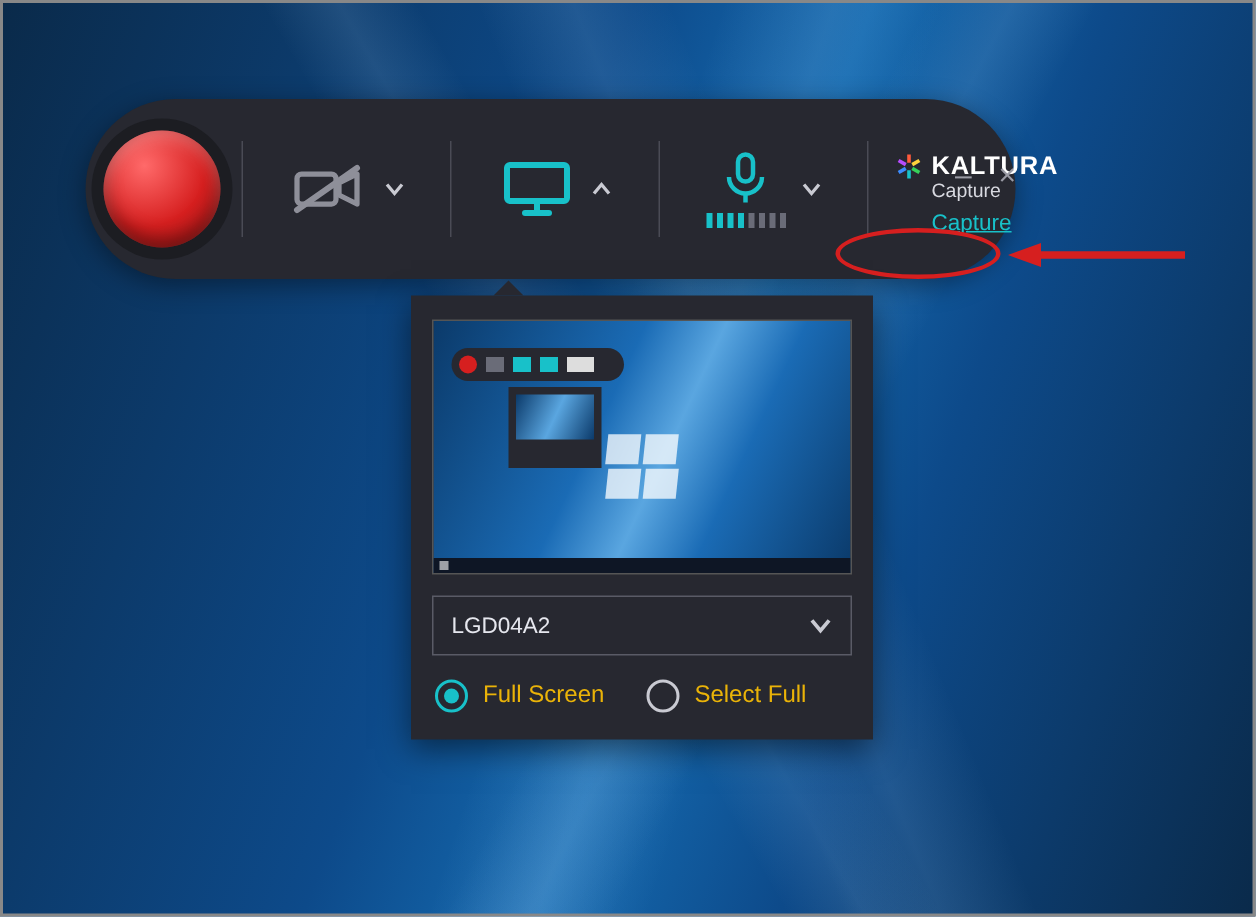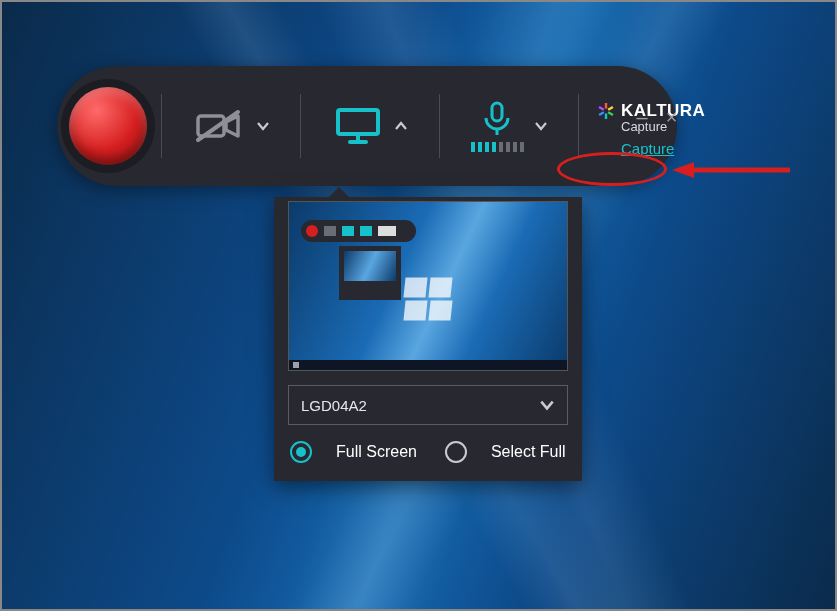--- a/index.html
+++ b/index.html
@@ -46,21 +46,21 @@
 
   .chevron { margin-left: 10px; }
 
   
   .panel {
     position: absolute;
     left: 272px; top: 195px;
     width: 308px;
     background: #272830;
     box-shadow: 0 6px 20px rgba(0,0,0,0.5);
-    padding: 4px 14px 18px 14px;
+    padding: 16px 14px 18px 14px;
   }
   .panel::before {
     content: "";
     position: absolute;
     left: 55px; top: -10px;
     border-left: 10px solid transparent;
     border-right: 10px solid transparent;
     border-bottom: 10px solid #272830;
   }
   .preview {
@@ -94,21 +94,21 @@
   .select {
     margin-top: 14px;
     height: 40px;
     border: 1px solid #5a5b66;
     display: flex; align-items: center; justify-content: space-between;
     padding: 0 12px;
     color: #e6e7ee; font-size: 15px;
     cursor: pointer;
   }
   .radio-row { display: flex; gap: 28px; margin-top: 16px; padding-left: 2px; }
-  .radio { display: flex; align-items: center; gap: 24px; color: #ffffff; font-size: 16px; cursor: pointer; }
+  .radio { display: flex; align-items: center; gap: 10px; color: #eab308; font-size: 16px; cursor: pointer; }
   .radio-circle { width: 22px; height: 22px; border: 2.5px solid #c9cad2; border-radius: 50%; display:flex; align-items:center; justify-content:center; }
   .radio.selected .radio-circle { border-color: #18c1c9; }
   .radio.selected .radio-dot { width: 10px; height:10px; border-radius:50%; background:#18c1c9; }
 
   
   .winbtns { position: absolute; right: 28px; top: 12px; display:flex; gap: 18px; }
   .winbtn { color: #9a9ba5; font-size: 20px; line-height: 1; cursor: pointer; }
   .brand-logo { display:flex; align-items:center; gap:6px; margin-top: 6px; }
   .brand-name { color: #fff; font-weight: 800; font-size: 17px; letter-spacing: 0.5px; }
   .brand-sub  { color: #d8d9e0; font-size: 13px; margin-left: 24px; margin-top: -2px; }

